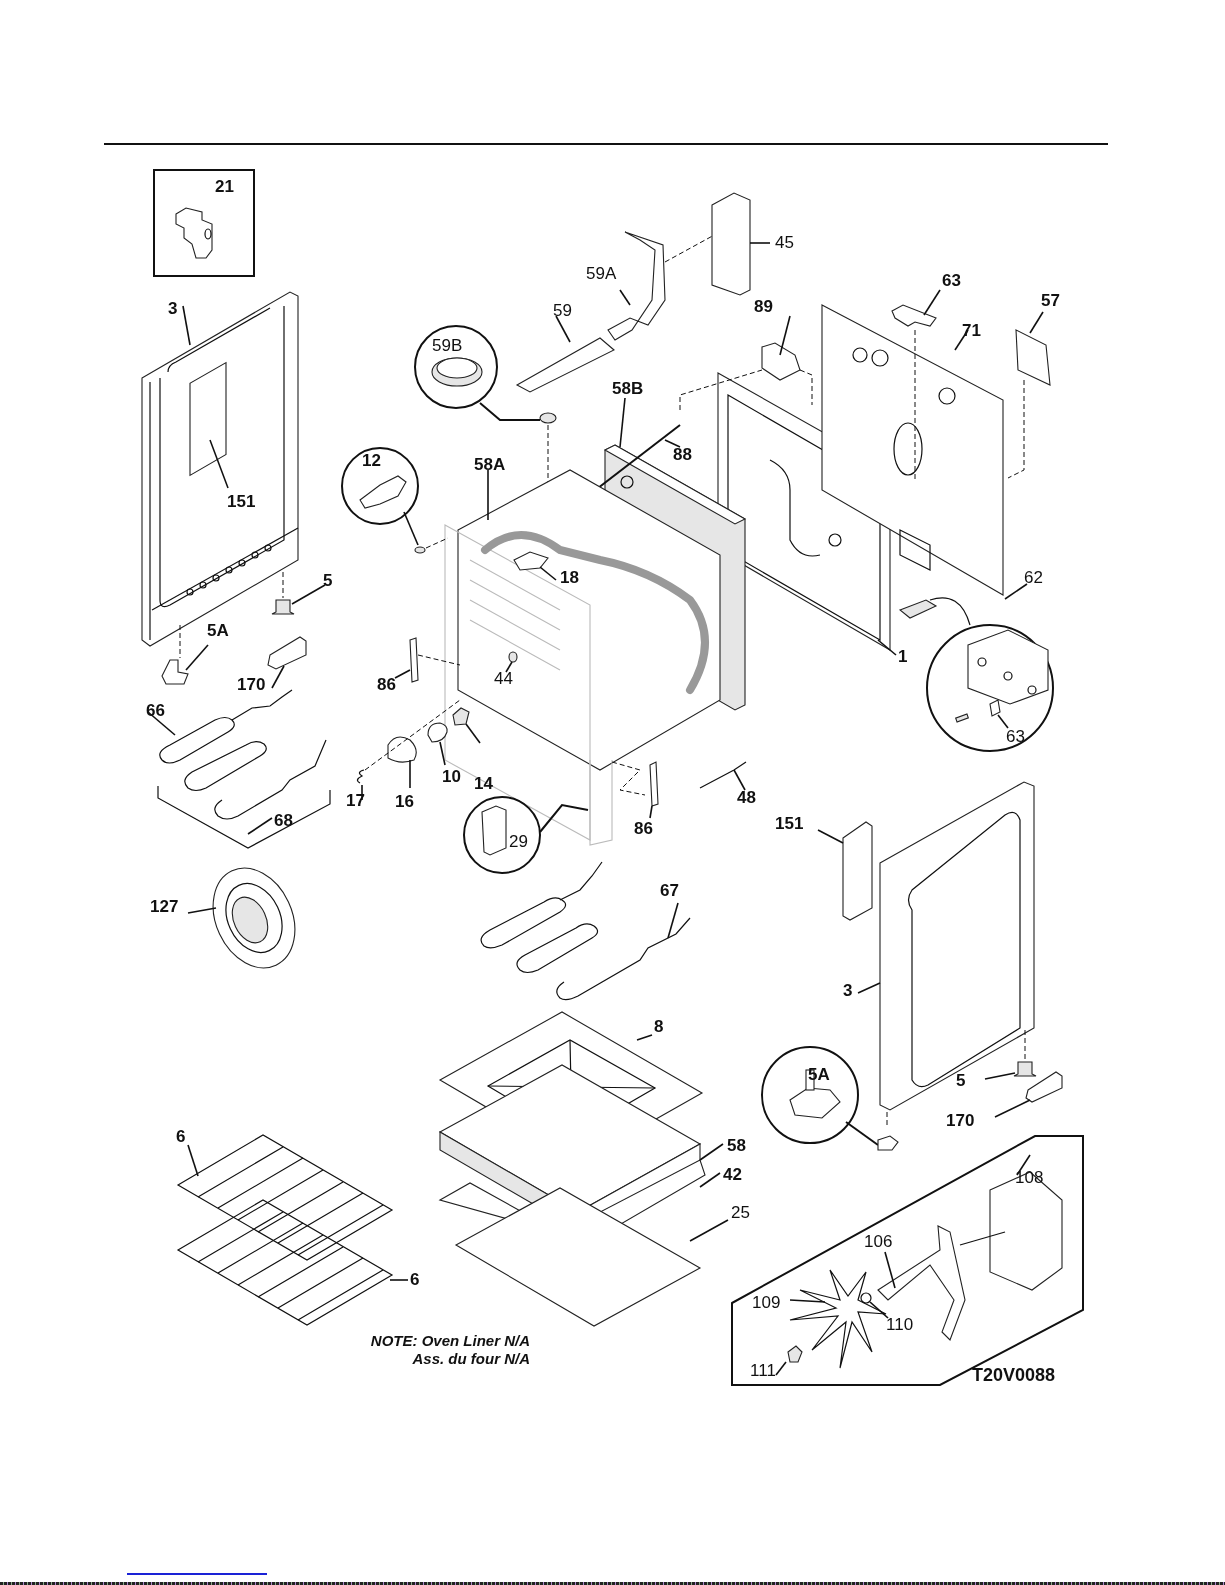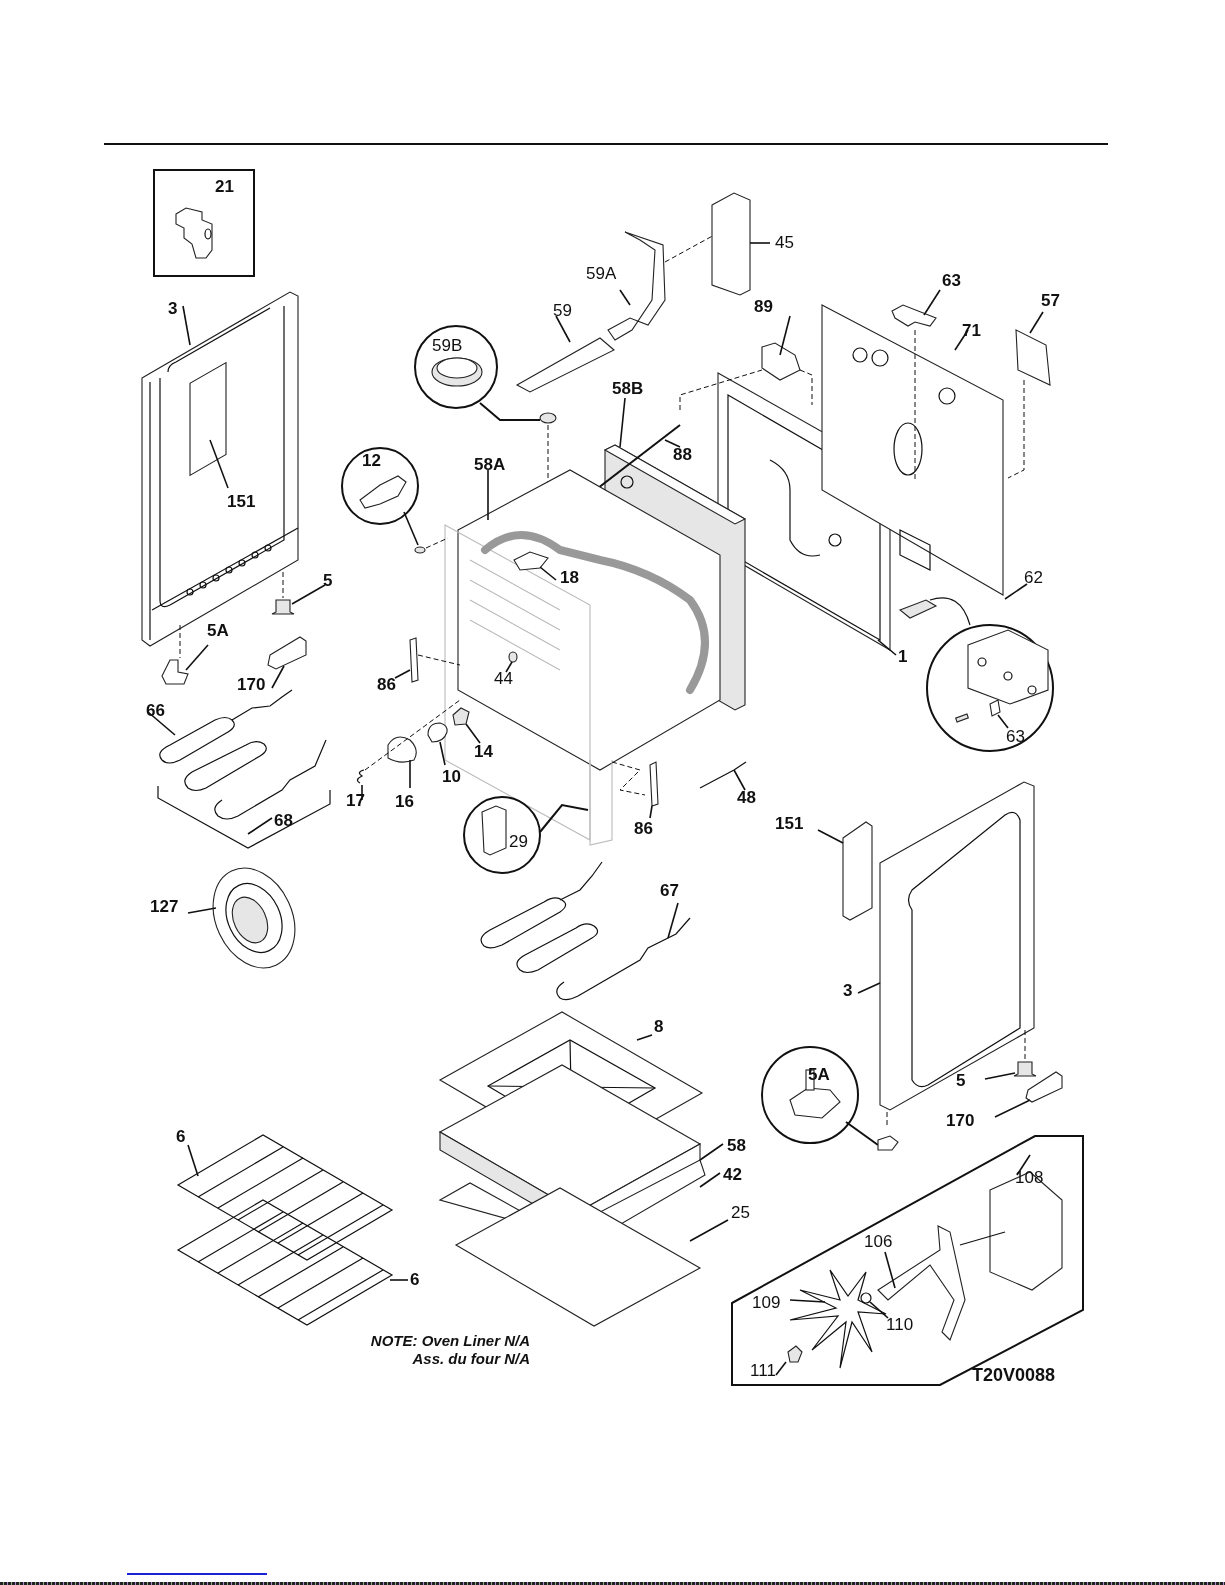--- a/index.html
+++ b/index.html
@@ -293,21 +293,21 @@
 <span class="lbl b" style="left:1041px;top:292px">57</span>
 <span class="lbl b" style="left:962px;top:322px">71</span>
 <span class="lbl b" style="left:754px;top:298px">89</span>
 <span class="lbl b" style="left:612px;top:380px">58B</span>
 <span class="lbl b" style="left:673px;top:446px">88</span>
 <span class="lbl b" style="left:362px;top:452px">12</span>
 <span class="lbl b" style="left:474px;top:456px">58A</span>
 <span class="lbl b" style="left:560px;top:569px">18</span>
 <span class="lbl b" style="left:377px;top:676px">86</span>
 <span class="lbl n" style="left:494px;top:670px">44</span>
-<span class="lbl b" style="left:474px;top:743px">14</span>
+<span class="lbl b" style="left:474px;top:775px">14</span>
 <span class="lbl b" style="left:442px;top:768px">10</span>
 <span class="lbl b" style="left:395px;top:793px">16</span>
 <span class="lbl b" style="left:346px;top:792px">17</span>
 <span class="lbl n" style="left:509px;top:833px">29</span>
 <span class="lbl b" style="left:634px;top:820px">86</span>
 <span class="lbl b" style="left:737px;top:789px">48</span>
 <span class="lbl b" style="left:898px;top:648px">1</span>
 <span class="lbl n" style="left:1024px;top:569px">62</span>
 <span class="lbl n" style="left:1006px;top:728px">63</span>
 <span class="lbl b" style="left:775px;top:815px">151</span>

